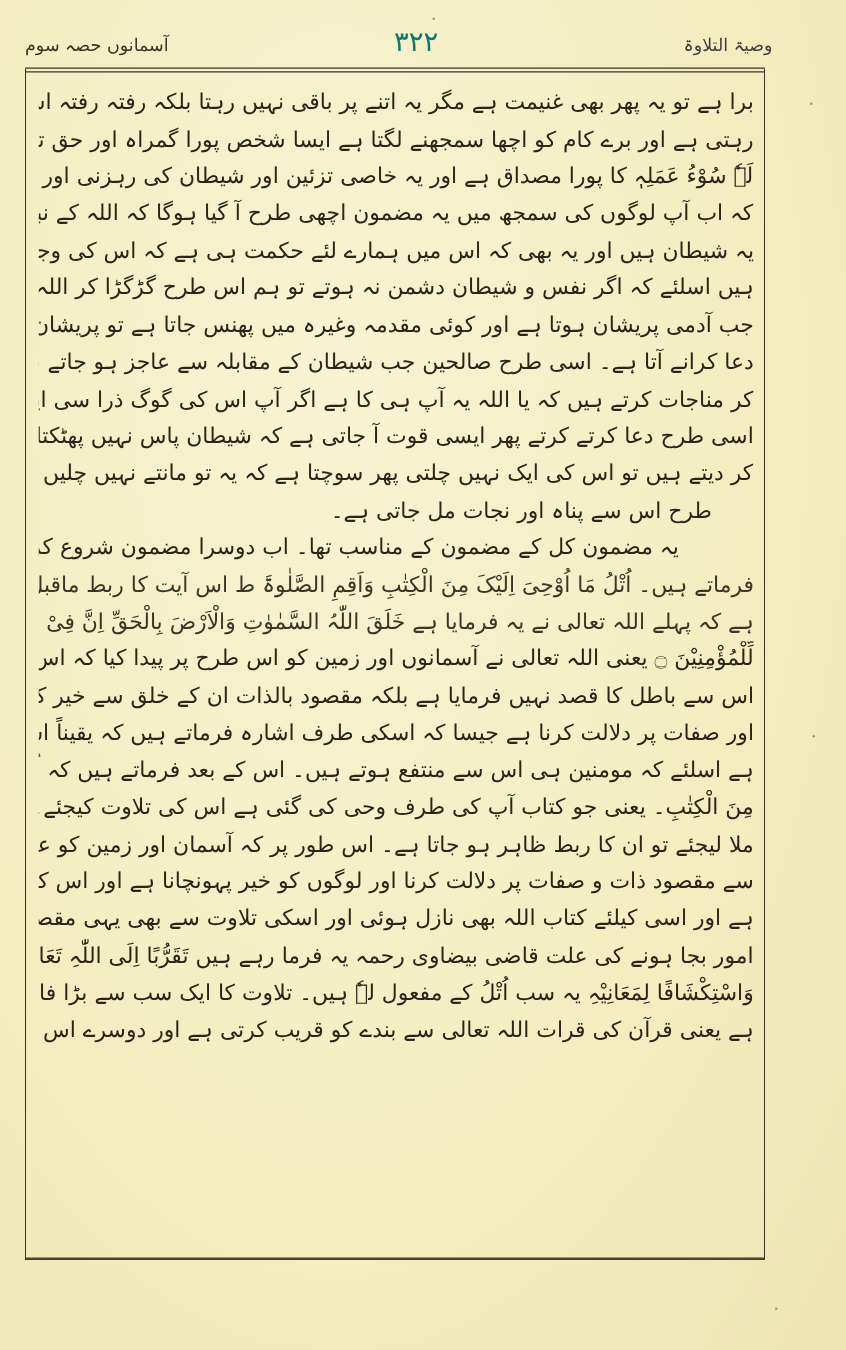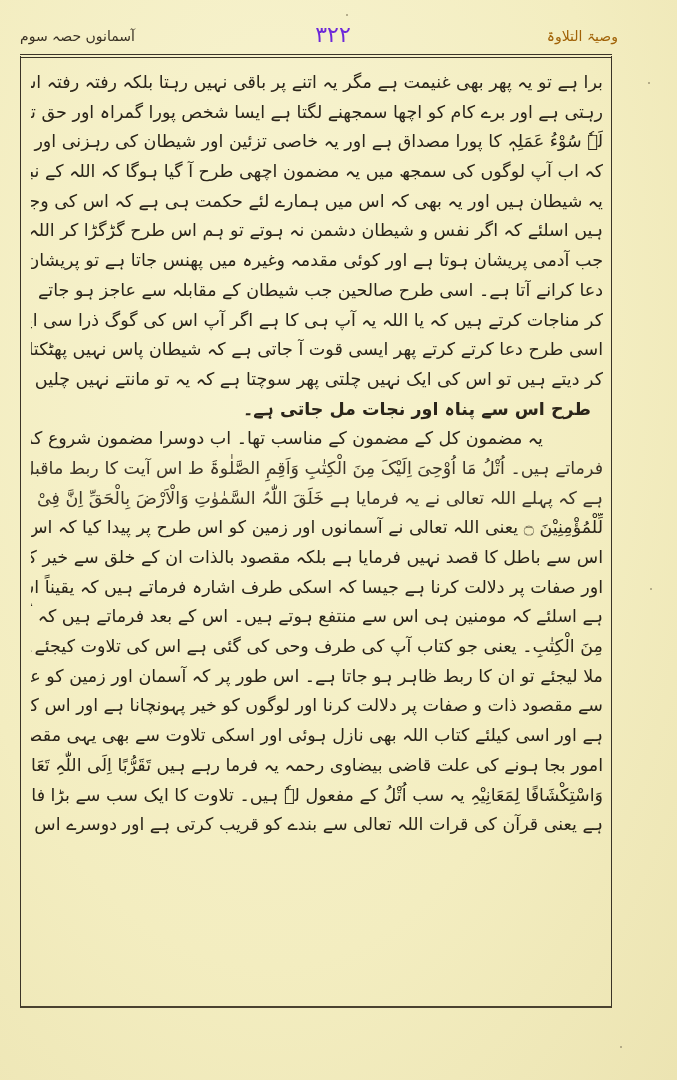--- a/index.html
+++ b/index.html
@@ -7,24 +7,24 @@
     width: 677px; height: 1080px; overflow: hidden;
     background: #f5f0c6;
     background-image: radial-gradient(ellipse at 40% 30%, #f8f4d2 0%, #f3edc0 60%, #ece4b2 100%);
     position: relative;
     font-family: "DejaVu Sans", sans-serif;
     color: #2a2418;
   }
   .header { position: absolute; top: 18px; left: 18px; width: 600px; height: 30px; }
   .page-number {
     position: absolute; left: 290px; top: 4px; width: 50px; text-align: center;
-    font-size: 22px; color: #6d28d9; letter-spacing: 1px;
+    font-size: 22px; color: #0f766e; letter-spacing: 1px;
   }
   .title-right {
-    position: absolute; right: 0px; top: 10px; font-size: 14px; color: #a16207; direction: rtl;
+    position: absolute; right: 0px; top: 10px; font-size: 14px; color: #404040; direction: rtl;
   }
   .title-left {
     position: absolute; left: 2px; top: 10px; font-size: 14px; color: #3a3224; direction: rtl;
   }
   .frame {
     position: absolute; top: 54px; left: 20px; width: 592px; height: 954px;
     border: 1.5px solid #3b3427;
     border-top: 4px double #3b3427;
     border-bottom: 2px solid #4a4230;
     box-sizing: border-box;
@@ -33,21 +33,21 @@
     position: absolute; top: 10px; left: 10px; right: 8px;
     direction: rtl; text-align: justify;
   }
   .line {
     height: 29.7px; line-height: 29.7px;
     font-family: "DejaVu Sans", sans-serif; font-size: 17.5px;
     color: #2b2519; white-space: nowrap; overflow: hidden;
     text-align: justify; text-align-last: justify;
   }
   .line.indent { padding-right: 60px; }
-  .line.center-end { text-align-last: center; padding-left: 200px; font-weight: bold; }
+  .line.center-end { text-align-last: center; padding-left: 200px; }
   .line.verse { color: #3d3528; }
   .speck { position: absolute; width: 2px; height: 2px; background: #a09878; border-radius: 50%; }
 </style>
 </head>
 <body>
 
 <div class="header">
   <span class="title-left">آسمانوں حصہ سوم</span>
   <span class="page-number">۳۲۲</span>
   <span class="title-right">وصیۃ التلاوۃ</span>

